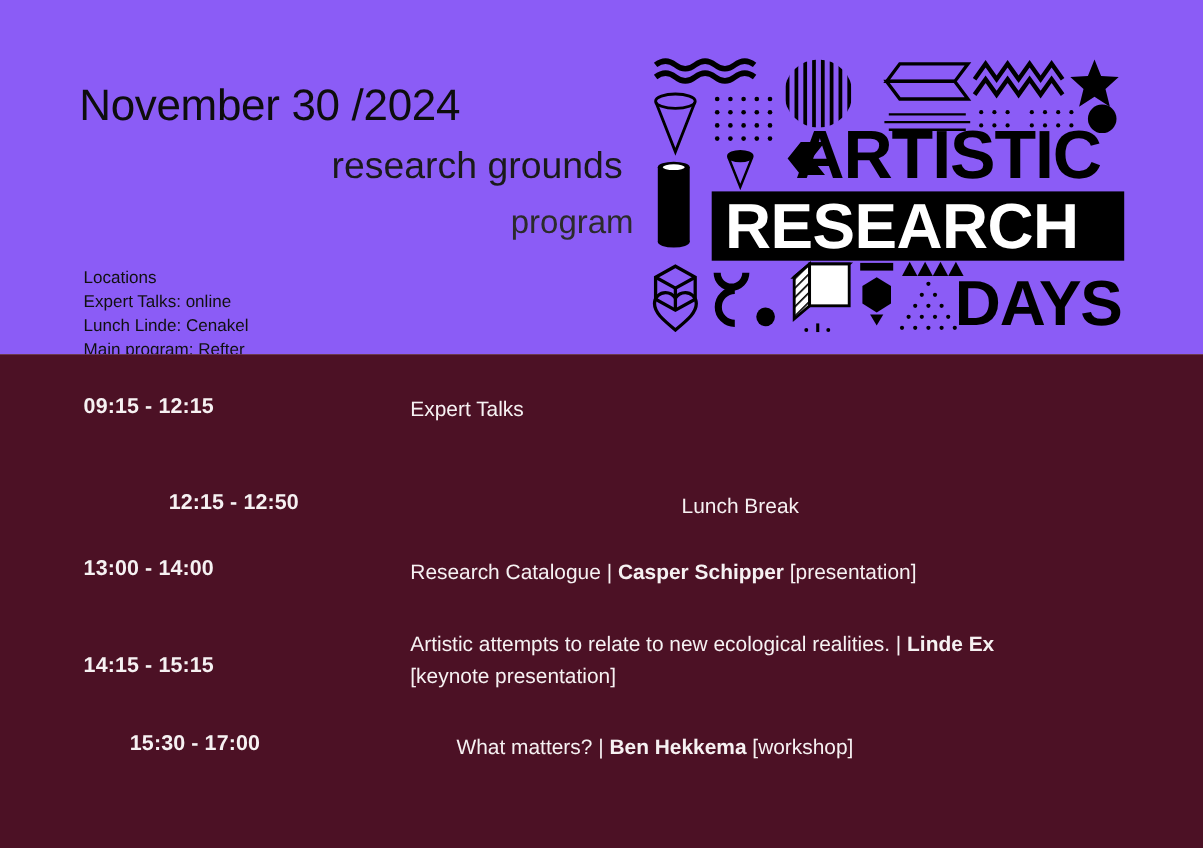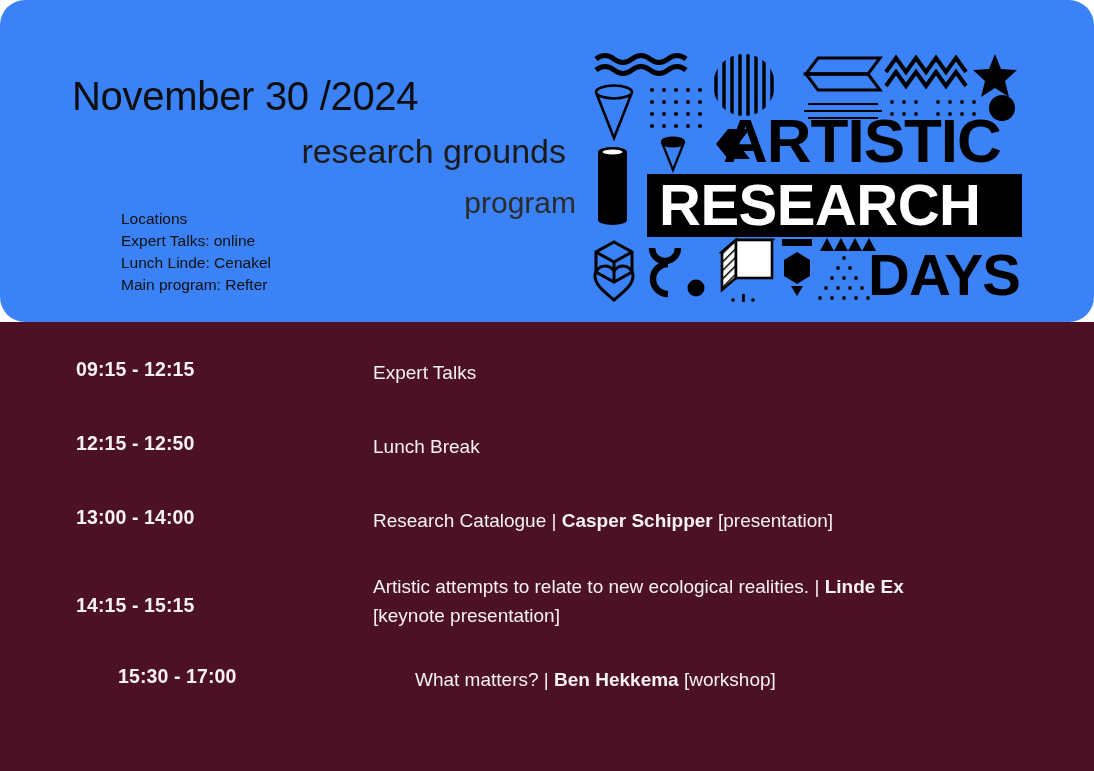--- a/index.html
+++ b/index.html
@@ -14,23 +14,22 @@
     overflow: hidden;
     position: relative;
   }
 
   
   .header {
     position: absolute;
     left: 0; top: 0;
     width: 1094px;
     height: 322px;
-    background: #3b82f6;
+    background: #8b5cf6;
     overflow: hidden;
-    border-radius: 25px;
   }
 
   .titles {
     position: absolute;
     left: 0; top: 0;
     width: 590px;
     height: 230px;
   }
   .title-date {
     position: absolute;
@@ -58,26 +57,25 @@
     font-size: 30px;
     font-weight: 300;
     color: #2b2b2b;
     white-space: nowrap;
     text-align: right;
   }
 
   .locations {
     position: absolute;
     left: 76px;
-    top: 208px;
+    top: 242px;
     font-size: 15.5px;
     line-height: 22px;
     color: #101010;
     font-weight: 400;
-    margin-left: 45px;
   }
   .locations div { white-space: nowrap; }
 
   
   .logo-wrap {
     position: absolute;
     left: 592px;
     top: 52px;
     width: 440px;
     height: 250px;
@@ -116,21 +114,21 @@
     font-size: 19px;
     font-weight: 400;
     color: #f6f1f2;
     line-height: 29px;
   }
   .row-desc b {
     font-weight: 700;
   }
 
   .r0 { top: 36px; }
-  .r1 { top: 110px; }
+  .r1 { top: 124px; text-align: center; }
   .r2 { top: 184px; }
   .r3 { top: 250px; }
   .r4 { top: 343px; padding-left: 42px; }
   .r3 .row-time { padding-top: 22px; }
 </style>
 </head>
 <body>
 
 <div class="header">
 

